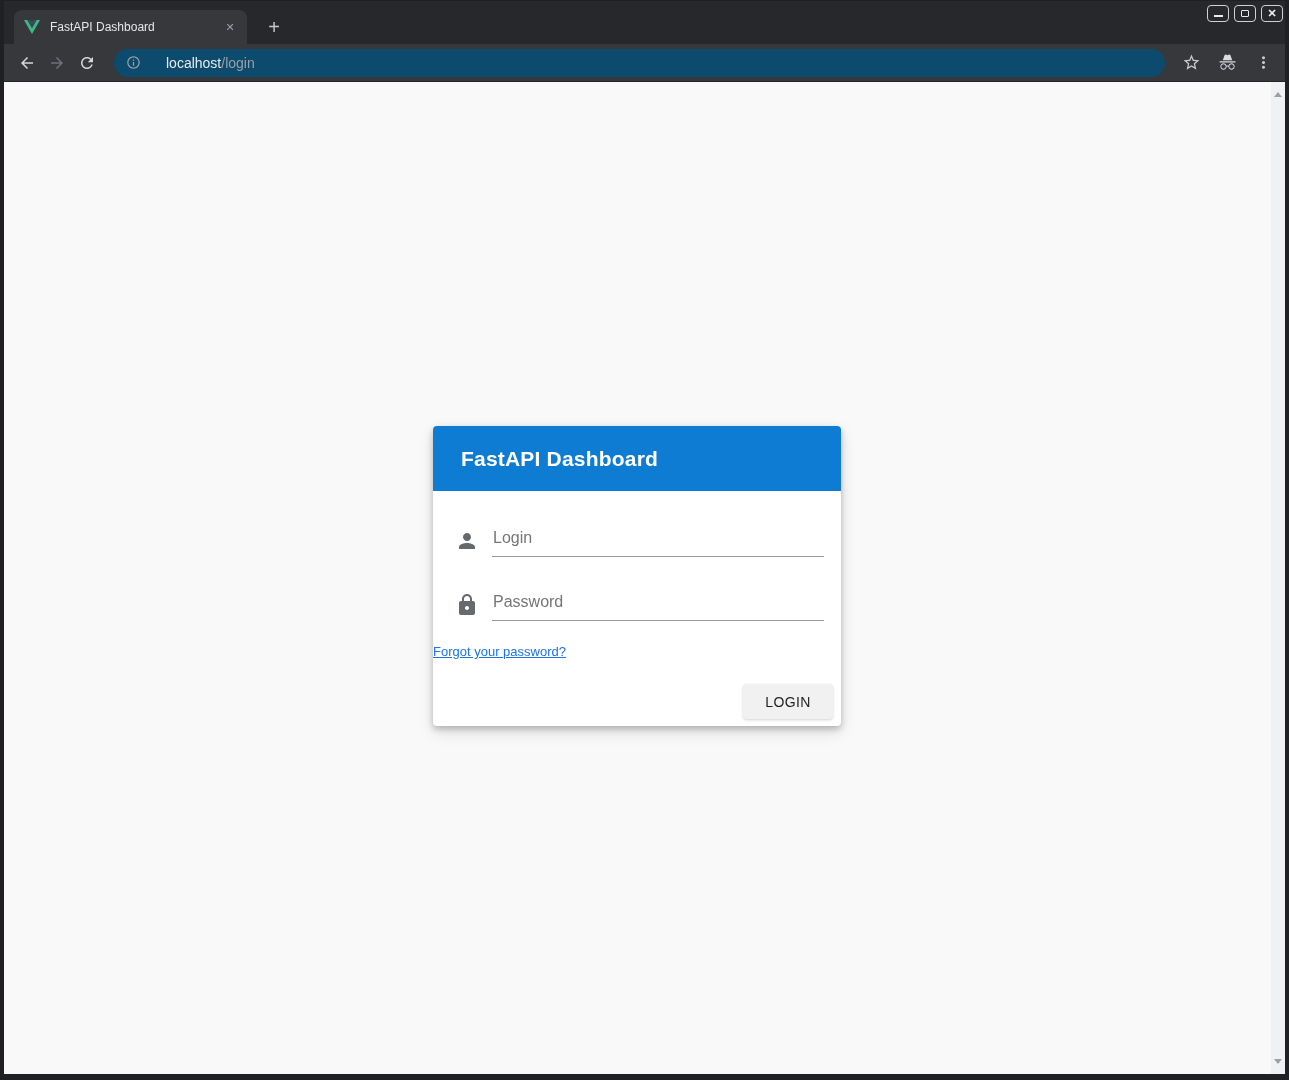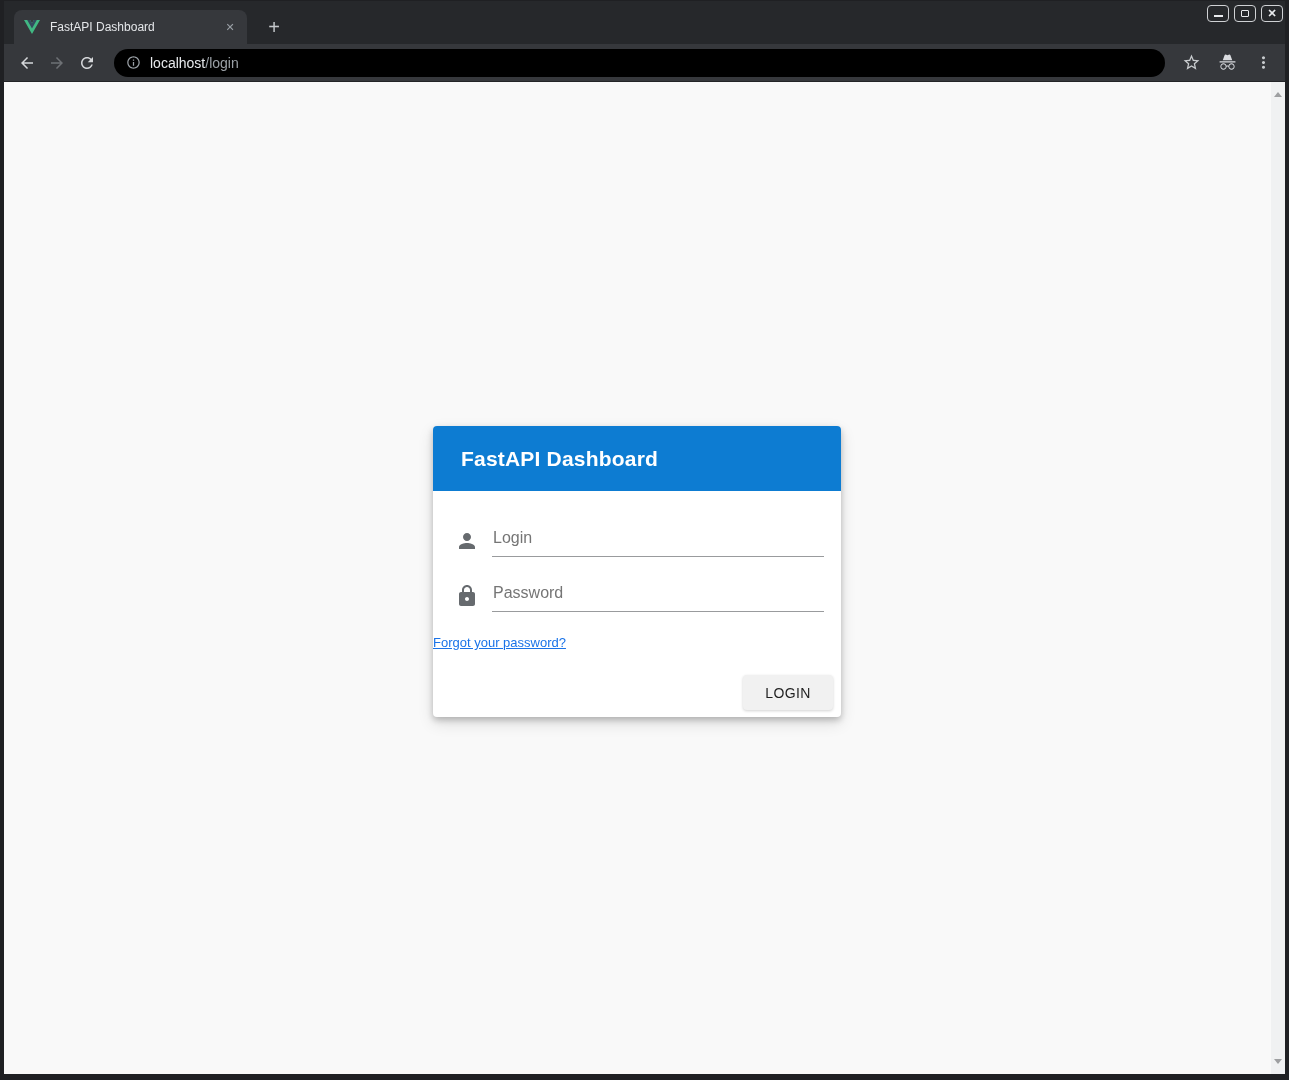--- a/index.html
+++ b/index.html
@@ -59,23 +59,24 @@
   }
   .nav-btn{
     width:30px; height:30px; border-radius:50%;
     display:flex; align-items:center; justify-content:center; cursor:pointer;
     flex:0 0 auto;
   }
   .nav-btn svg{ width:18px; height:18px; }
   .icon-light{ fill:#d5d7da; }
   .icon-dim{ fill:#6e7175; }
   .address-bar{
-    flex:1; height:28px; margin:0 12px; background:#000000;
+    flex:1; height:28px; margin:0 12px; background:#0c4a6e;
     border-radius:14px; display:flex; align-items:center; padding:0 12px;
     cursor:text;
+    gap:16px;
   }
   .address-bar svg{ width:15px; height:15px; fill:#9aa0a6; flex:0 0 auto; }
   .url{ margin-left:9px; font-size:14px; color:#e8eaed; white-space:nowrap; }
   .url .path{ color:#9aa0a6; }
   .tool-icons{ display:flex; align-items:center; gap:8px; }
   .tool-btn{
     width:28px; height:28px; display:flex; align-items:center; justify-content:center;
     cursor:pointer; flex:0 0 auto;
   }
   .tool-btn svg{ width:19px; height:19px; }
@@ -111,21 +112,21 @@
   .card-header{
     height:65px; background:#0d7cd2; border-radius:4px 4px 0 0;
     display:flex; align-items:center; padding-left:28px;
   }
   .card-title{ color:#ffffff; font-size:21px; font-weight:700; letter-spacing:0.2px; }
 
   .field-row{
     display:flex; align-items:flex-end; margin:0 17px 0 22px;
   }
   .field-row.first{ margin-top:38px; }
-  .field-row.second{ margin-top:27px; }
+  .field-row.second{ margin-top:36px; }
   .field-icon{ width:24px; height:24px; flex:0 0 auto; margin-bottom:4px; }
   .field-icon svg{ width:24px; height:24px; fill:#666a6e; }
   .field-input{
     flex:1; margin-left:13px; border:none; outline:none; background:transparent;
     border-bottom:1px solid #999b9d; font-size:16px; color:#222;
     padding:0 0 9px 1px; font-family:"Liberation Sans", sans-serif;
   }
   .field-input::placeholder{ color:#757575; opacity:1; }
 
   .forgot-row{ text-align:left; margin:21px 17px 0 0; }

